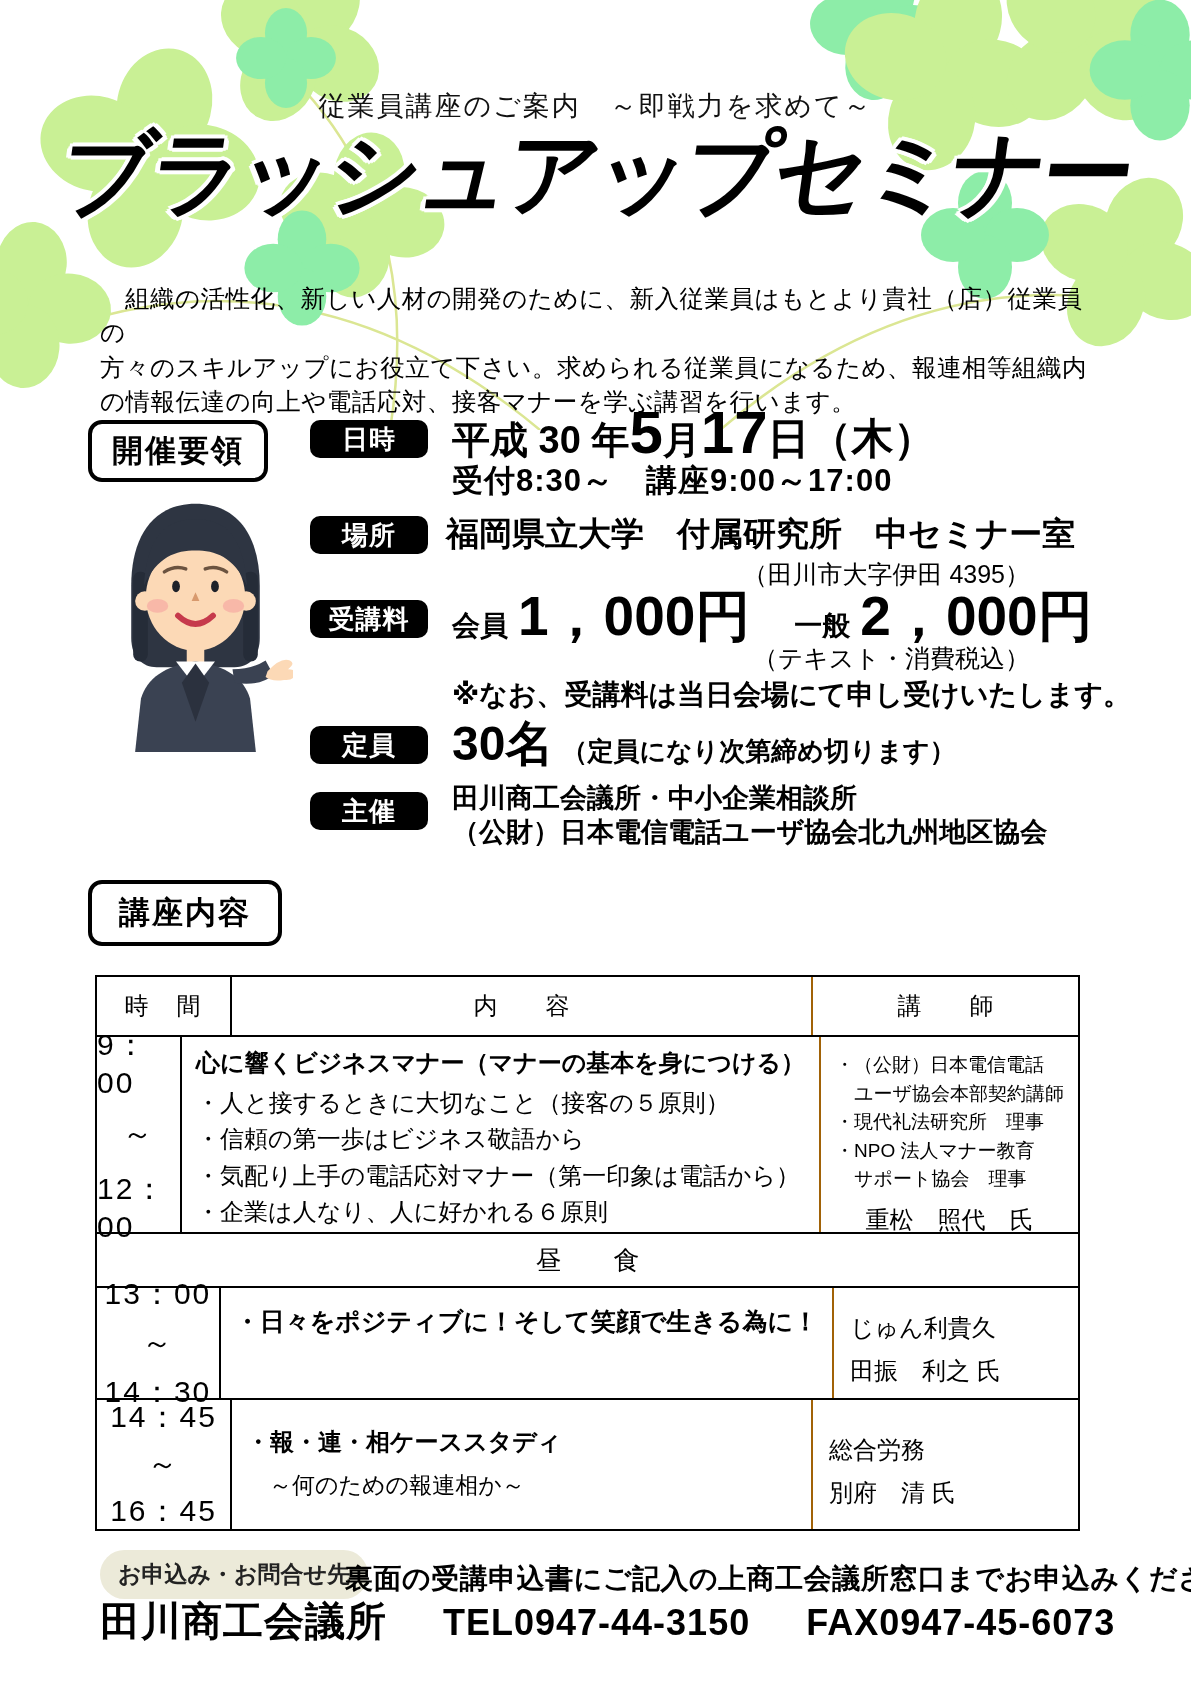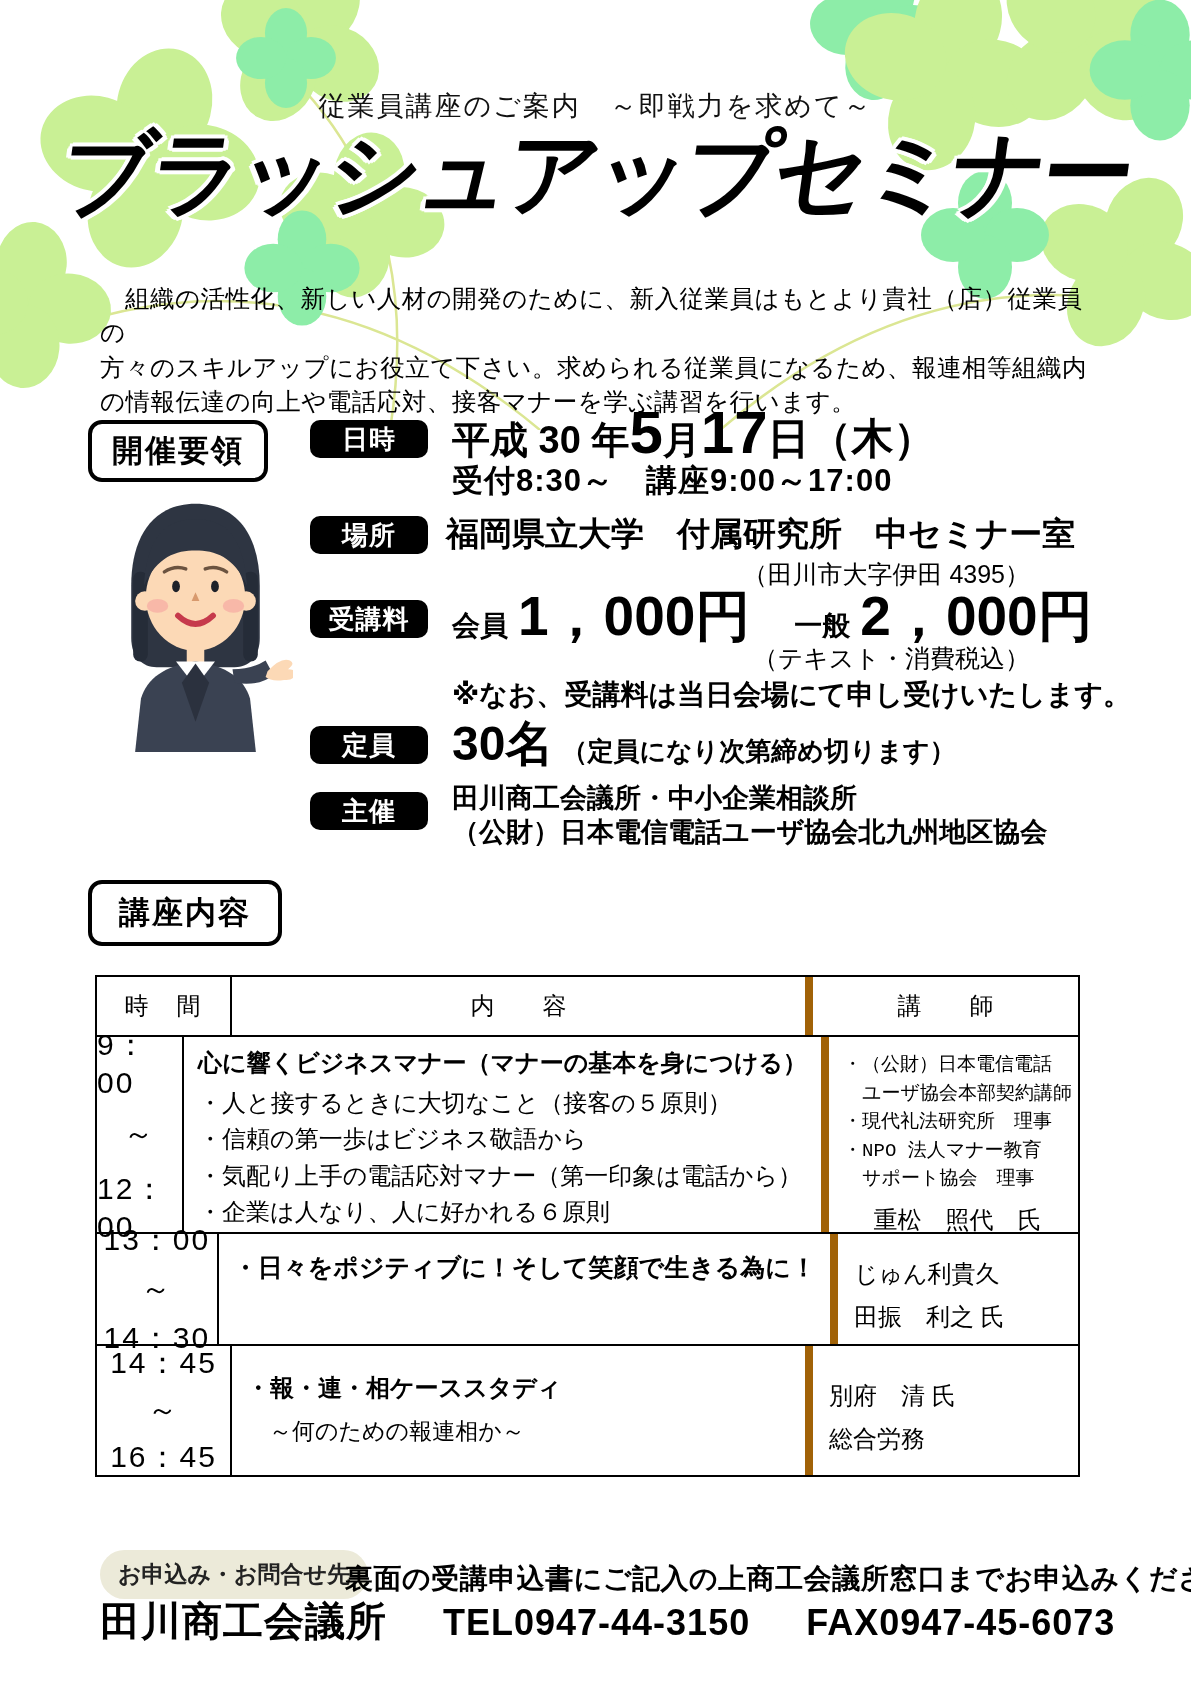--- a/index.html
+++ b/index.html
@@ -61,21 +61,21 @@
 
   .ctable{
     left:95px;top:975px;width:985px;border:2px solid #000;background:#fff;
     display:flex;flex-direction:column;box-sizing:border-box;
   }
   .trow{display:flex;border-top:2px solid #000;box-sizing:border-box;}
   .trow:first-child{border-top:none;}
   .cell{box-sizing:border-box;}
   .cell-time{width:135px;border-right:2px solid #000;display:flex;flex-direction:column;
     align-items:center;justify-content:center;font-size:30px;letter-spacing:2px;}
-  .cell-content{flex:1;border-right:8px solid #a16207;}
+  .cell-content{flex:1;border-right:2px solid #a16207;}
   .cell-lect{width:265px;}
   .thead .cell{display:flex;align-items:center;justify-content:center;
     font-size:24px;height:58px;}
   .row1{height:197px;}
   .rowlunch{height:54px;align-items:center;justify-content:center;
     font-size:26px;display:flex;}
   .row2{height:112px;}
   .row3{height:131px;}
   .c-title{font-size:24px;font-weight:bold;margin-bottom:6px;white-space:nowrap;}
   .c-item{font-size:24px;line-height:1.52;white-space:nowrap;}
@@ -213,30 +213,31 @@
           <span>～</span>
           <span>12：00</span>
         </div>
         <div class="cell cell-content" style="padding:10px 14px;">
           <div class="c-title">心に響くビジネスマナー（マナーの基本を身につける）</div>
           <div class="c-item">・人と接するときに大切なこと（接客の５原則）</div>
           <div class="c-item">・信頼の第一歩はビジネス敬語から</div>
           <div class="c-item">・気配り上手の電話応対マナー（第一印象は電話から）</div>
           <div class="c-item">・企業は人なり、人に好かれる６原則</div>
         </div>
-        <div class="cell cell-lect" style="padding:14px 6px 0 14px;font-family:Liberation Mono, monospace;">
+        <div class="cell cell-lect" style="padding:14px 14px 0 14px;">
           <div class="lect-line">・（公財）日本電信電話</div>
           <div class="lect-line">　ユーザ協会本部契約講師</div>
           <div class="lect-line">・現代礼法研究所　理事</div>
           <div class="lect-line">・NPO 法人マナー教育</div>
           <div class="lect-line">　サポート協会　理事</div>
           <div class="lect-name">重松　照代　氏</div>
         </div>
       </div>
 
+      <div class="trow rowlunch">昼　　食</div>
 
       <div class="trow row2">
         <div class="cell cell-time" style="gap:8px;">
           <span>13：00</span>
           <span>～</span>
           <span>14：30</span>
         </div>
         <div class="cell cell-content" style="padding:17px 14px;">
           <div class="s2-title">・日々をポジティブに！そして笑顔で生きる為に！</div>
         </div>
@@ -250,22 +251,22 @@
         <div class="cell cell-time" style="gap:6px;">
           <span>14：45</span>
           <span>～</span>
           <span>16：45</span>
         </div>
         <div class="cell cell-content" style="padding:26px 14px;">
           <div class="c-title">・報・連・相ケーススタディ</div>
           <div class="s2-note">　～何のための報連相か～</div>
         </div>
         <div class="cell cell-lect" style="padding:28px 0 0 16px;">
+          <div class="lect-big">総合労務</div>
           <div class="lect-big">別府　清 氏</div>
-          <div class="lect-big">総合労務</div>
         </div>
       </div>
     </div>
 
     <div class="abs contact-badge" style="left:100px;top:1550px;">お申込み・お問合せ先</div>
     <div class="abs contact-text" style="left:345px;top:1560px;">裏面の受講申込書にご記入の上商工会議所窓口までお申込みください</div>
 
     <div class="abs footer-line" style="left:100px;top:1594px;">
       <span class="footer-org">田川商工会議所</span>
       <span class="footer-tel">TEL0947-44-3150</span>

